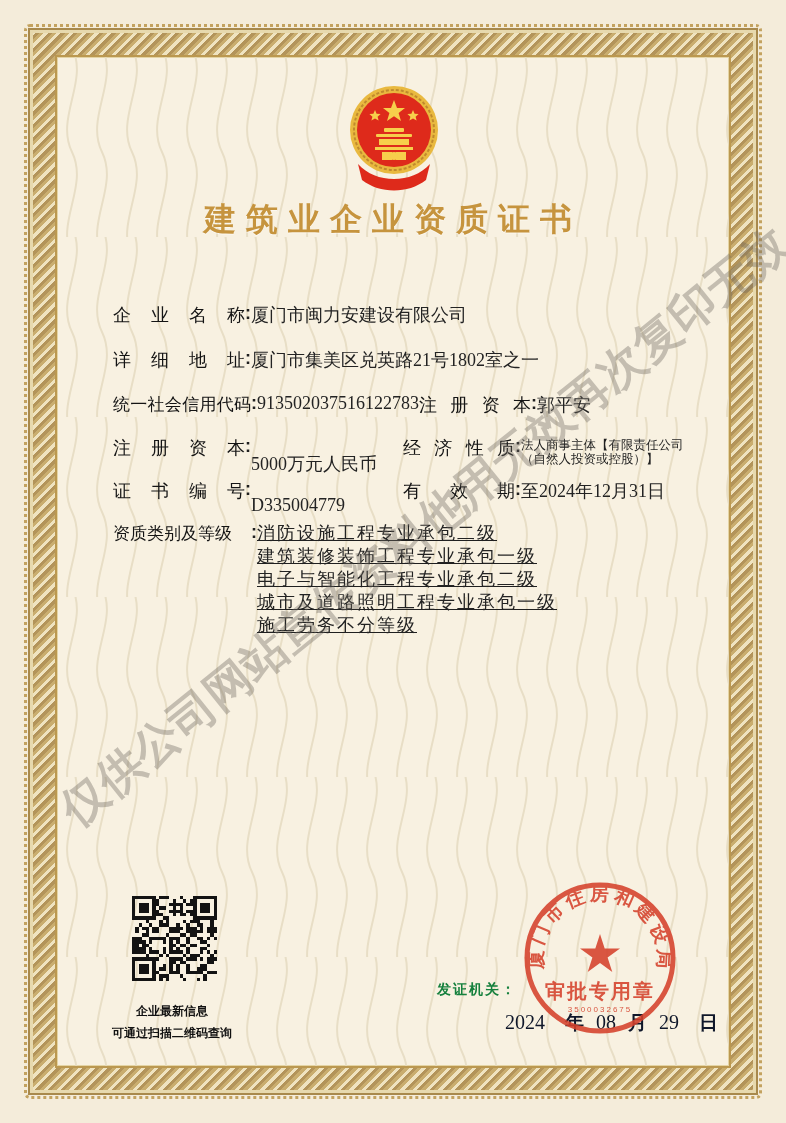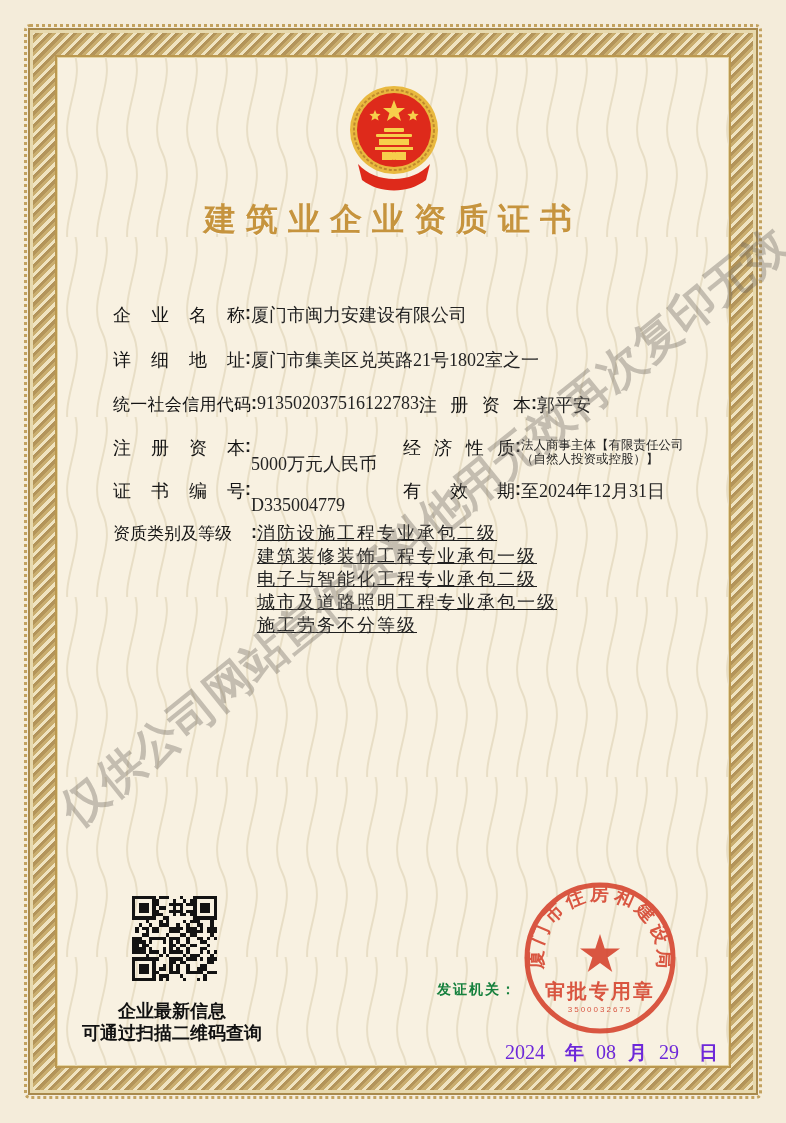--- a/index.html
+++ b/index.html
@@ -42,26 +42,26 @@
   .qual-list { display:inline-block; vertical-align:top;text-decoration:underline; }
   .qual-line { font-family:"Liberation Serif", serif; font-size:18px; line-height:23px;
     letter-spacing:2px; color:#232323; }
 
   
   .qr { position:absolute; left:132px; top:896px; width:85px; height:85px;
     display:grid; grid-template-columns:repeat(25,1fr); grid-template-rows:repeat(25,1fr); }
   .qr i { display:block; }
   .qr i.d { background:#131313; }
   .qr-caption { position:absolute; left:62px; top:1000px; width:220px; text-align:center;
-    font-weight:bold; font-size:18px; line-height:22px; color:#111; }
+    font-weight:bold; font-size:12px; line-height:22px; color:#111; }
 
   
   .issuer { position:absolute; left:437px; top:981px; font-weight:bold; font-size:14px;
     letter-spacing:2px; color:#15803d; }
-  .date-line { position:absolute; left:505px; top:1040px; font-size:20px; color:#6d28d9;
+  .date-line { position:absolute; left:505px; top:1010px; font-size:20px; color:#0f172a;
     white-space:nowrap; }
   .date-line .num { font-family:"Liberation Serif", serif; }
   .date-line .unit { font-weight:bold; font-family:"Liberation Sans", sans-serif; font-size:19px; }
   .dsp1 { display:inline-block; width:20px; } .dsp2 { display:inline-block; width:12px; }
 
   
   .seal { position:absolute; left:521px; top:879px; opacity:.88; }
 
   
   .wm { position:absolute; left:48px; top:792px; transform:rotate(-39deg);

